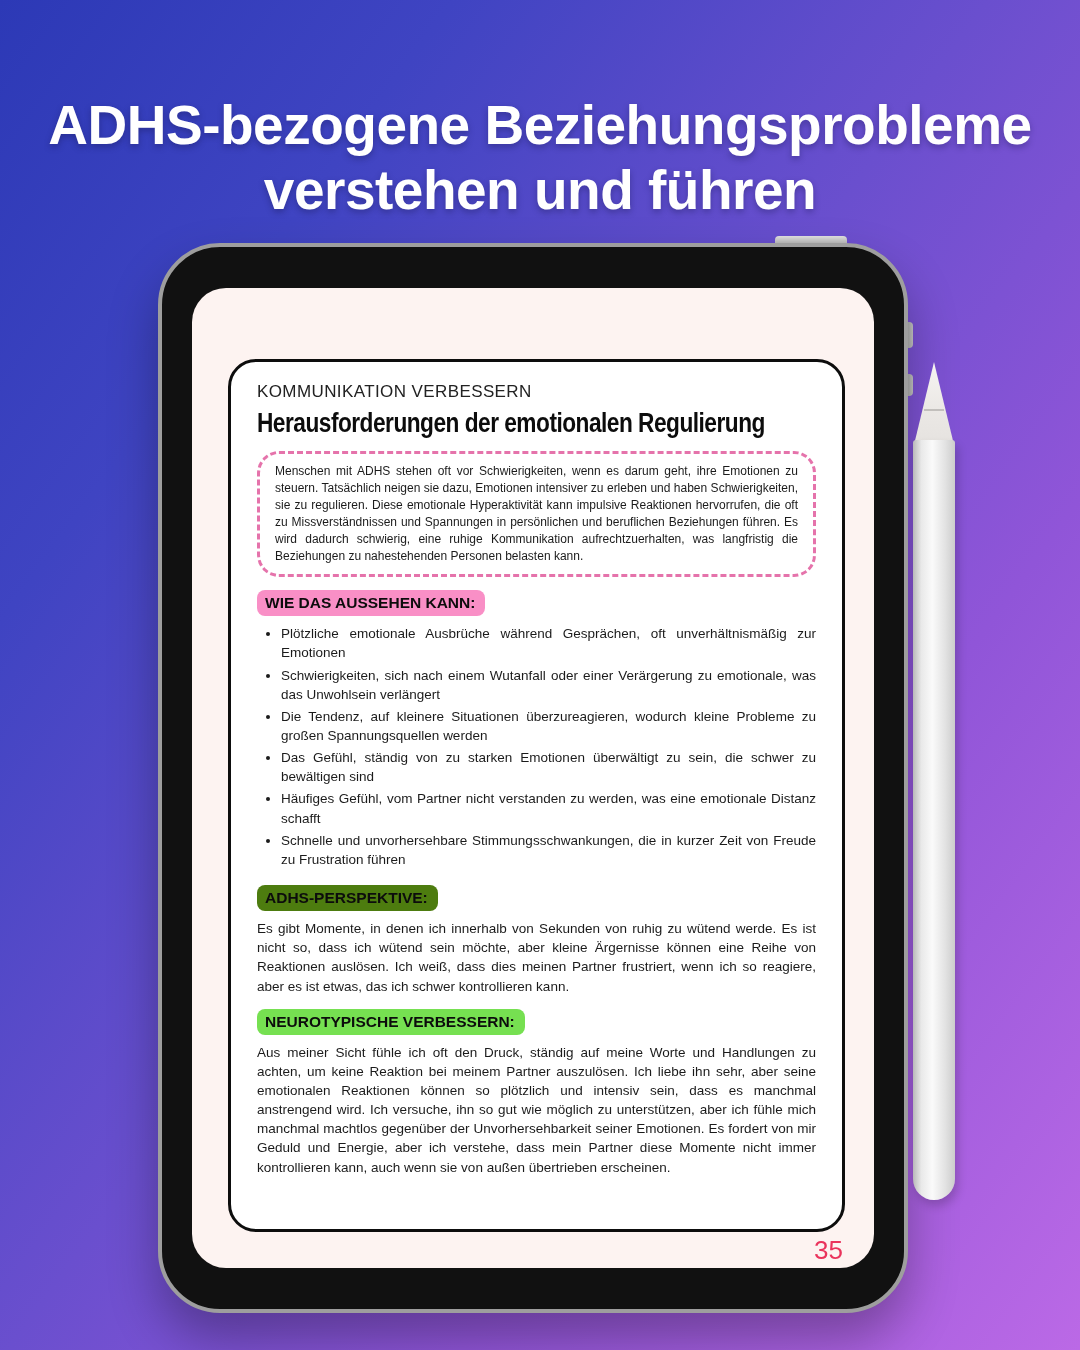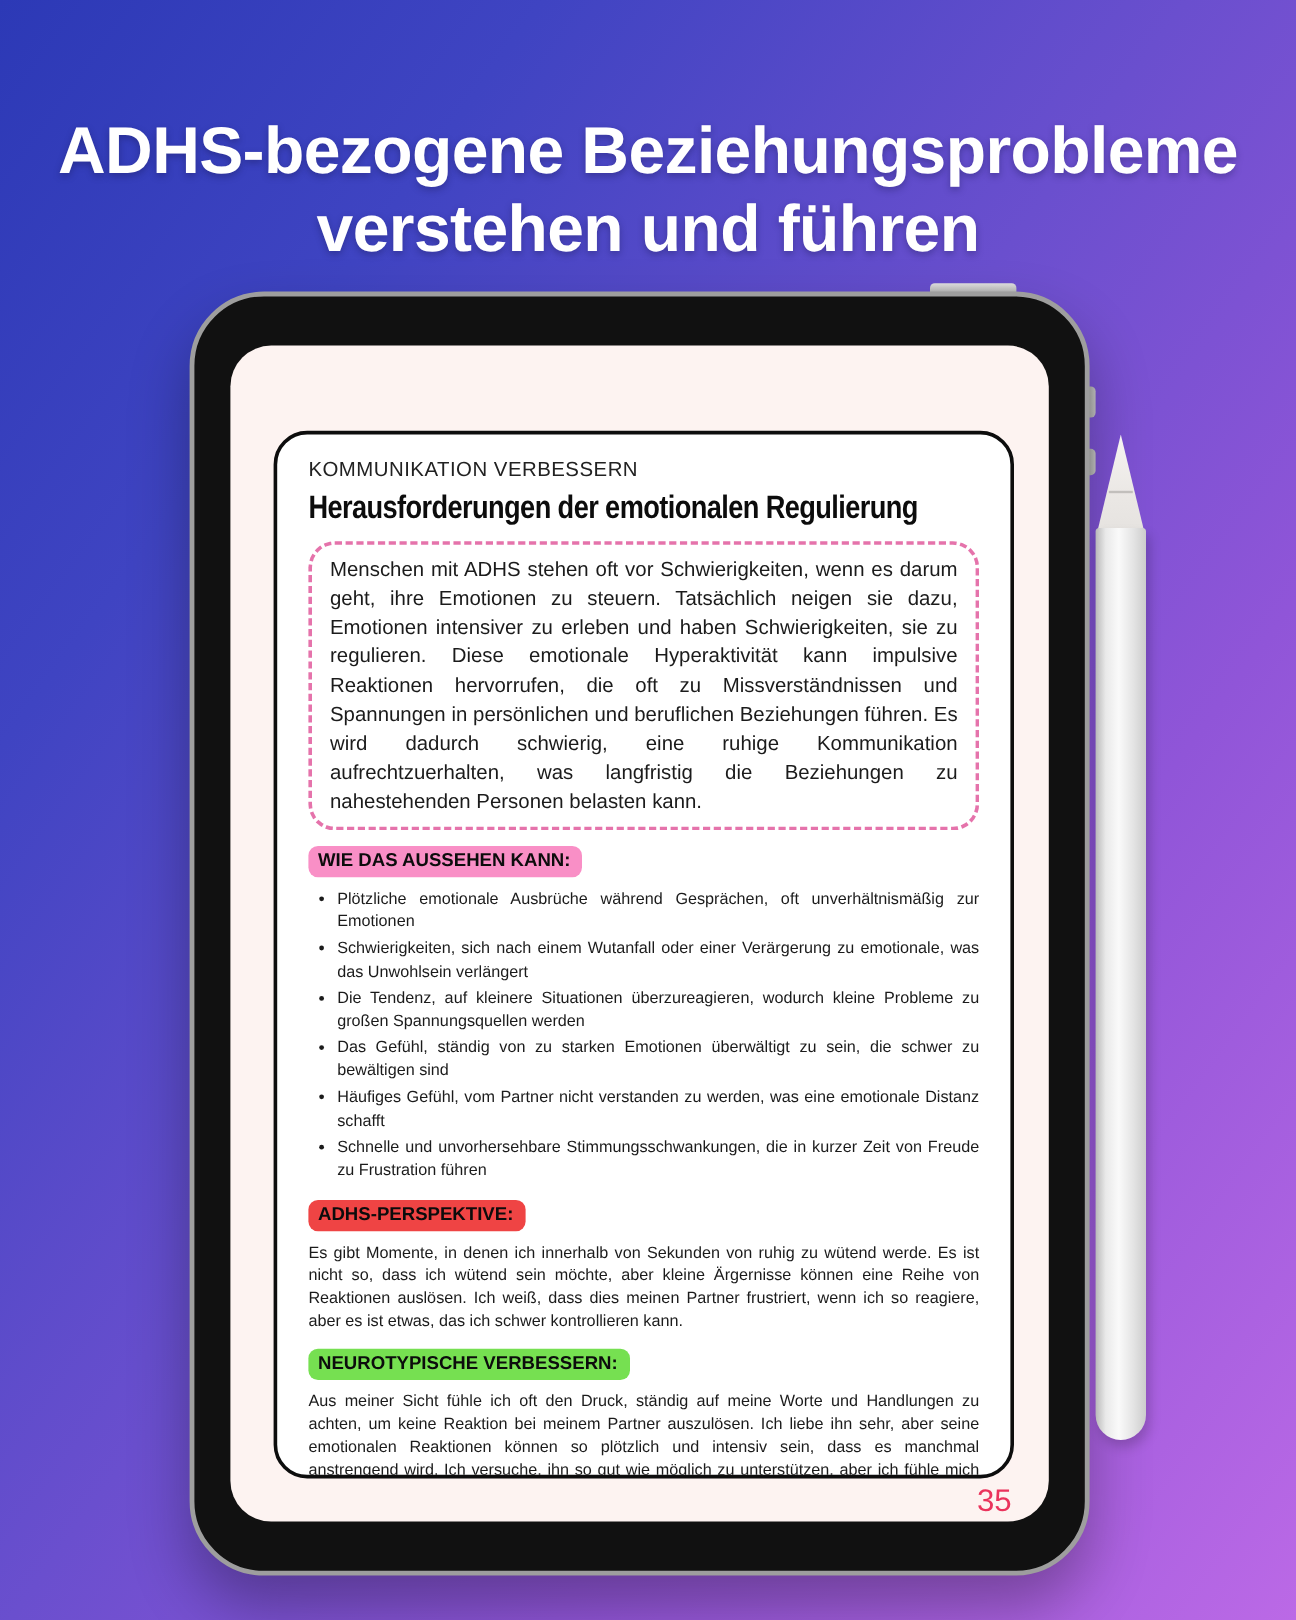--- a/index.html
+++ b/index.html
@@ -23,25 +23,25 @@
   .screen{position:absolute;left:30px;top:41px;right:30px;bottom:41px;background:#fdf3f1;
     border-radius:34px;}
   
   .card{position:absolute;left:36px;top:34px;right:29px;bottom:36px;background:#ffffff;
     border:3.5px solid #0d0d0d;border-radius:28px;box-sizing:border-box;overflow:hidden;
     padding:20px 26px;color:#1b1b1b;margin-top:37px;}
   .eyebrow{font-size:17px;letter-spacing:0.4px;color:#222222;}
   .doc-title{margin-top:6px;font-size:27px;font-weight:700;letter-spacing:-0.6px;color:#0c0c0c;
     white-space:nowrap;transform:scaleX(0.84);transform-origin:left center;}
   .intro-box{margin-top:12px;border:3.5px dashed #e573ab;border-radius:22px;padding:9px 15px;
-    font-size:17px;line-height:1.42;text-align:justify;}
+    font-size:12px;line-height:1.42;text-align:justify;}
   .hl-label{display:inline-block;margin-top:13px;padding:4px 10px 4px 8px;border-radius:8px;
     font-size:15.5px;font-weight:700;color:#0c0c0c;}
   .hl-pink{background:#f98fc6;}
-  .hl-purple{background:#ef4444;}
+  .hl-purple{background:#4d7c0f;}
   .hl-green{background:#76e051;}
   .bullets{margin:8px 0 0 0;padding:0 0 0 24px;font-size:13.5px;line-height:1.42;
     text-align:justify;}
   .bullets li{margin-bottom:3px;}
   .para{margin:8px 0 0 0;font-size:13.5px;line-height:1.42;text-align:justify;}
   .page-number{position:absolute;right:31px;bottom:2px;font-size:26px;font-weight:400;
     color:#ea335c;}
   
   .pencil{position:absolute;left:913px;top:362px;width:42px;height:838px;z-index:3;}
   .pencil-tip{position:absolute;top:0;left:0;width:100%;height:80px;

